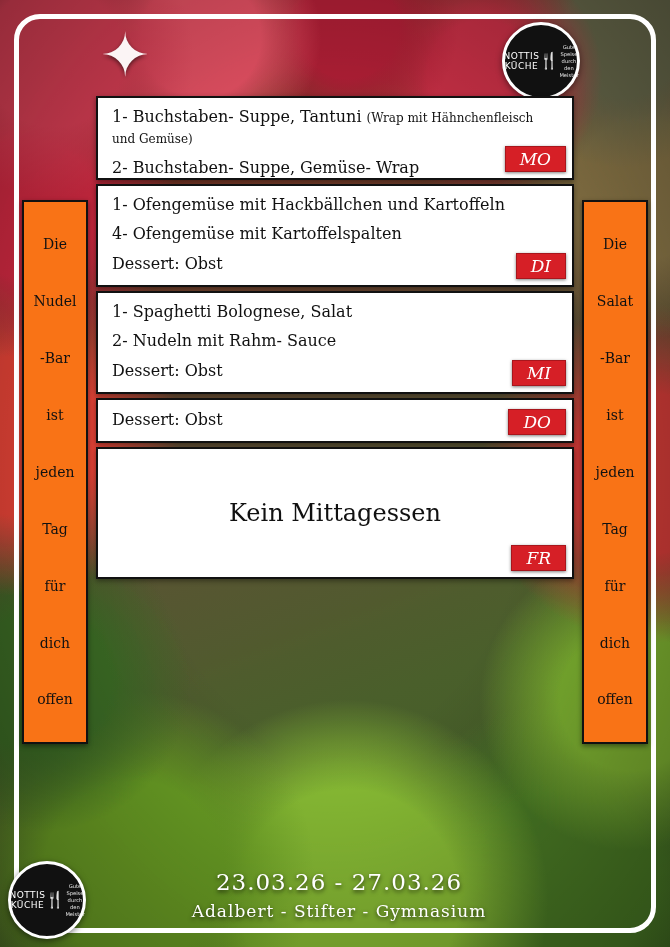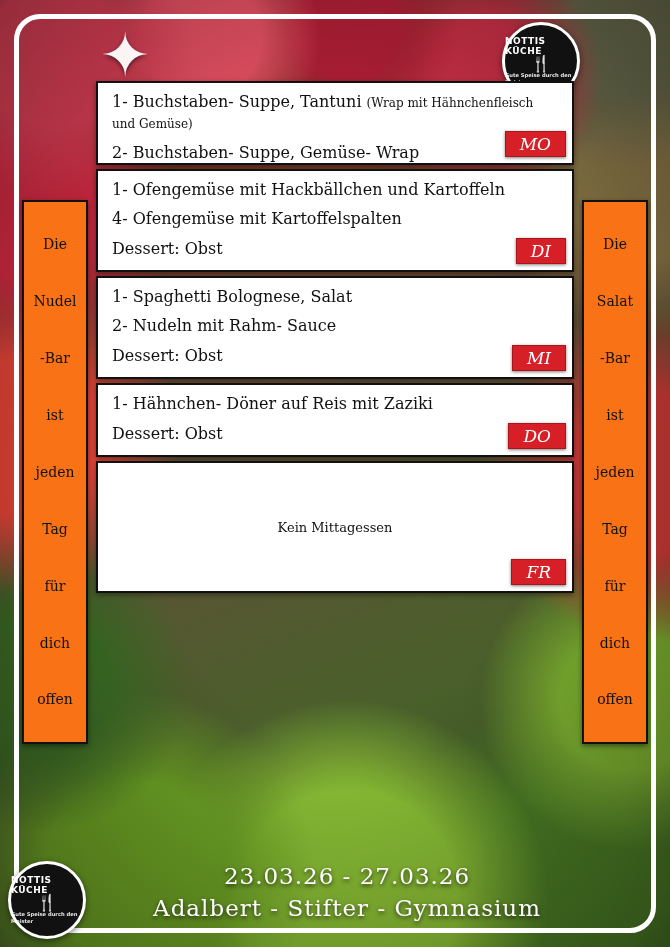--- a/index.html
+++ b/index.html
@@ -58,23 +58,23 @@
   #title .deco{
     position:absolute;left:8px;top:-4px;font-size:60px;color:#fff;opacity:.95;
   }
 
   
   .logo{
     border-radius:50%;
     background:#111;
     border:3px solid #fff;
     color:#fff;
-    display:flex;flex-direction:column;align-items:center;justify-content:center;
+    display:flex;flex-direction:row;align-items:center;justify-content:center;
+    text-align:center;
     box-shadow:0 2px 6px rgba(0,0,0,.5);
-    font-weight:bold;
   }
   #logo-top{position:absolute;right:-2px;top:4px;width:72px;height:72px;}
   #logo-bottom{position:absolute;left:8px;bottom:8px;width:72px;height:72px;}
   .logo .brand{font-size:9px;letter-spacing:.5px;line-height:10px;}
   .logo .sub{font-size:5.2px;line-height:7px;opacity:.9;}
   .logo .mark{font-size:16px;line-height:16px;color:#e23b3b;}
 
   
   .side-panel{
     position:absolute;width:62px;background:#f97316;
@@ -87,21 +87,21 @@
     text-align:center;font-family:"DejaVu Serif", serif;
     font-size:14px;color:#111;
   }
   .side-inner{
     display:flex;flex-direction:column;justify-content:space-around;
     height:100%;padding:14px 2px;box-sizing:border-box;
   }
 
   
   #board{
-    position:absolute;left:96px;top:81px;width:478px;height:760px;
+    position:absolute;left:96px;top:96px;width:478px;height:760px;
   }
   .day{
     position:relative;background:#ffffff;
     border:2px solid #111;
     margin-bottom:4px;
     box-shadow:0 2px 5px rgba(0,0,0,.4);
   }
   .dish{
     font-family:"DejaVu Serif", serif;
     font-size:16px;color:#111;
@@ -121,30 +121,30 @@
     font-size:17px;font-style:italic;
     padding:2px 14px;
     box-shadow:0 1px 3px rgba(0,0,0,.5);
     border:1px solid #a8161c;
     margin-left:32px;
   }
   .day.friday{
     height:128px;display:flex;align-items:center;justify-content:center;
   }
   .day.friday .center{
-    font-family:"DejaVu Serif", serif;font-size:13px;color:#111;
+    font-family:"DejaVu Serif", serif;font-size:24px;color:#111;
   }
 
   
   #footer{
-    position:absolute;left:112px;bottom:26px;width:470px;text-align:center;color:#fff;
+    position:absolute;left:104px;bottom:26px;width:470px;text-align:center;color:#fff;
     text-shadow:0 2px 4px rgba(0,0,0,.7);
   }
   #footer .dates{font-family:"DejaVu Serif", serif;font-size:23px;letter-spacing:1px;}
-  #footer .school{font-family:"DejaVu Serif", serif;font-size:23px;margin-top:6px;letter-spacing:1px;}
+  #footer .school{font-family:"DejaVu Serif", serif;font-size:17px;margin-top:6px;letter-spacing:1px;}
 </style>
 </head>
 <body>
 
 <div id="bg"></div>
 <div id="frame"></div>
 
 <div id="header">
   <div id="title">
     <span class="deco">✦</span>
@@ -203,21 +203,20 @@
   </div>
 
   <div class="day">
     <div class="dish">1- Spaghetti Bolognese, Salat</div>
     <div class="dish">2- Nudeln mit Rahm- Sauce</div>
     <div class="dessert">Dessert: Obst</div>
     <div class="badge">MI</div>
   </div>
 
   <div class="day">
-    <div class="dish">1- Hähnchen- Döner auf Reis mit Zaziki</div>
     <div class="dessert">Dessert: Obst</div>
     <div class="badge">DO</div>
   </div>
 
   <div class="day friday">
     <div class="center">Kein Mittagessen</div>
     <div class="badge">FR</div>
   </div>
 
 </div>

